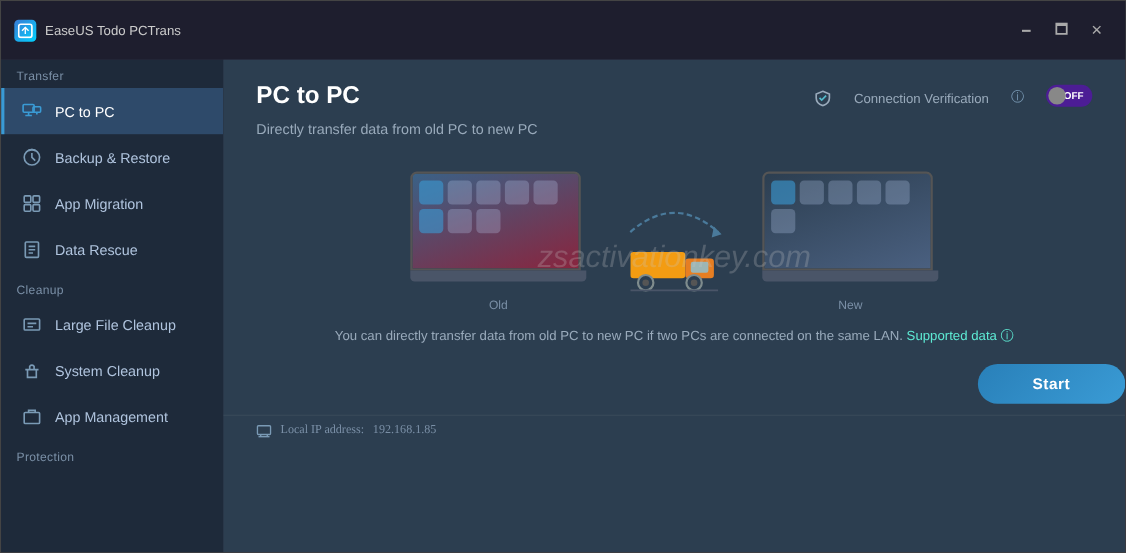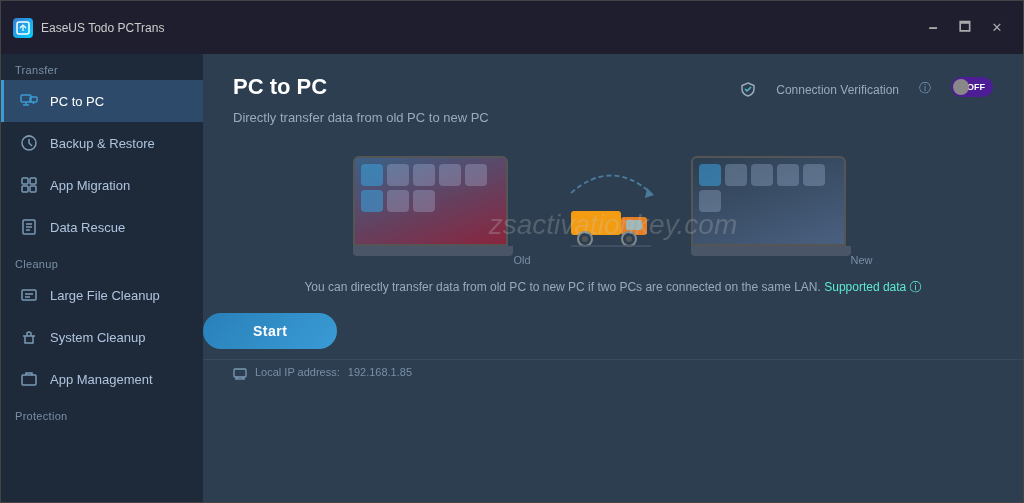--- a/index.html
+++ b/index.html
@@ -181,22 +181,22 @@
 
     .page-subtitle {
       color: #9ab;
       font-size: 13px;
       padding: 0 30px 10px;
       flex-shrink: 0;
     }
 
     .pc-wrap {
       display: flex;
-      flex-direction: row;
-      align-items: flex-end;
+      flex-direction: column;
+      align-items: center;
       margin-top: 11px;
     }
     .pc-label {
       color: #7a8fa6;
       font-size: 11px;
       margin-top: 6px;
     }
 
     
     .laptop {
@@ -243,44 +243,46 @@
       line-height: 1.6;
       flex-shrink: 0;
     }
     .info-text a {
       color: #5eead4;
       text-decoration: none;
     }
 
     .start-btn-wrap {
       display: flex;
-      justify-content: flex-start;
+      justify-content: flex-end;
       padding: 16px 0 10px;
       flex-shrink: 0;
     }
     .start-btn {
       background: linear-gradient(135deg, #2980b9, #3a9bd5);
       color: white;
       border: none;
       padding: 10px 50px;
       border-radius: 20px;
       font-size: 14px;
       font-weight: 600;
       cursor: pointer;
       letter-spacing: 0.5px;
     }
 
     .footer-bar {
       padding: 6px 30px;
       border-top: 1px solid #3a4a5a;
       display: flex;
+      align-items: center;
       gap: 8px;
       color: #7a8fa6;
       font-size: 11px;
       flex-shrink: 0;
+      font-family: Liberation Serif, serif;
     }
 
     .watermark {
       position: absolute;
       top: 50%;
       left: 50%;
       transform: translate(-50%, -50%);
       color: rgba(200,200,200,0.25);
       font-size: 28px;
       font-style: italic;

